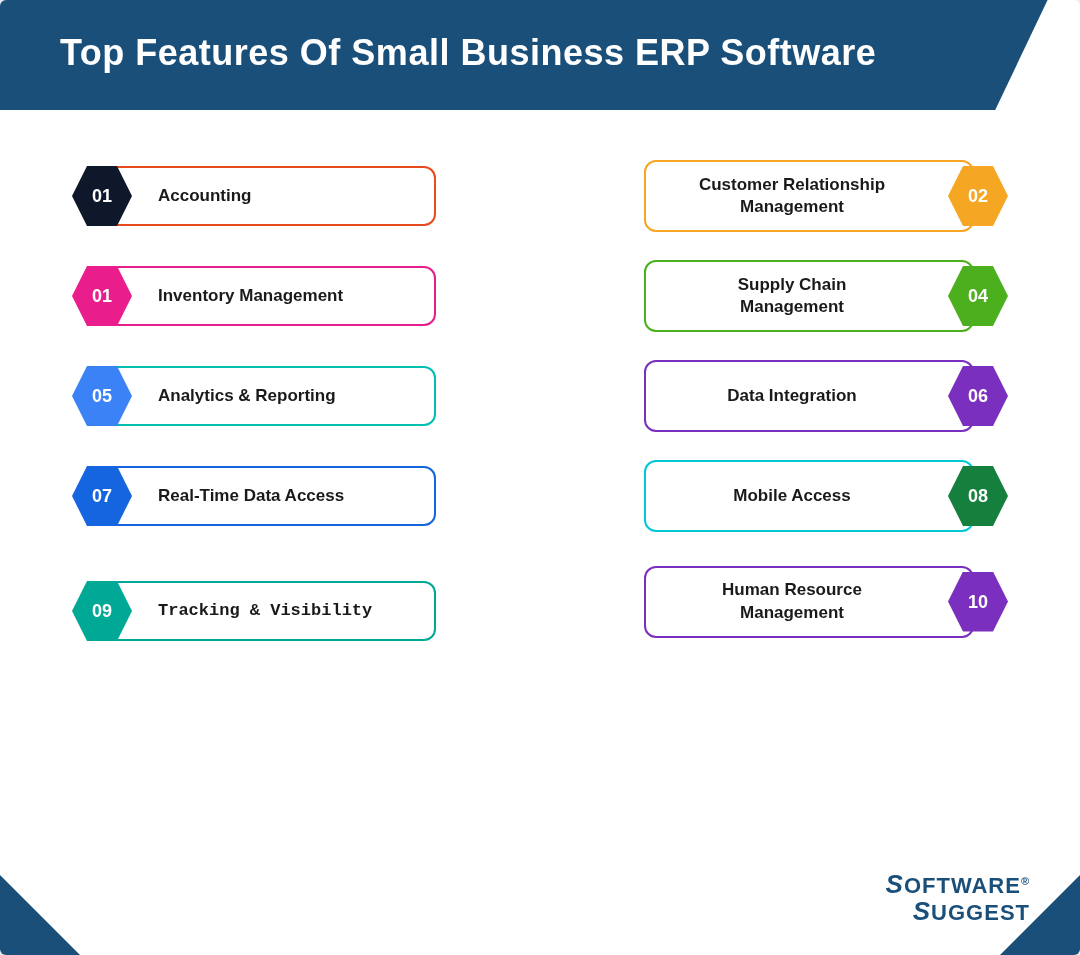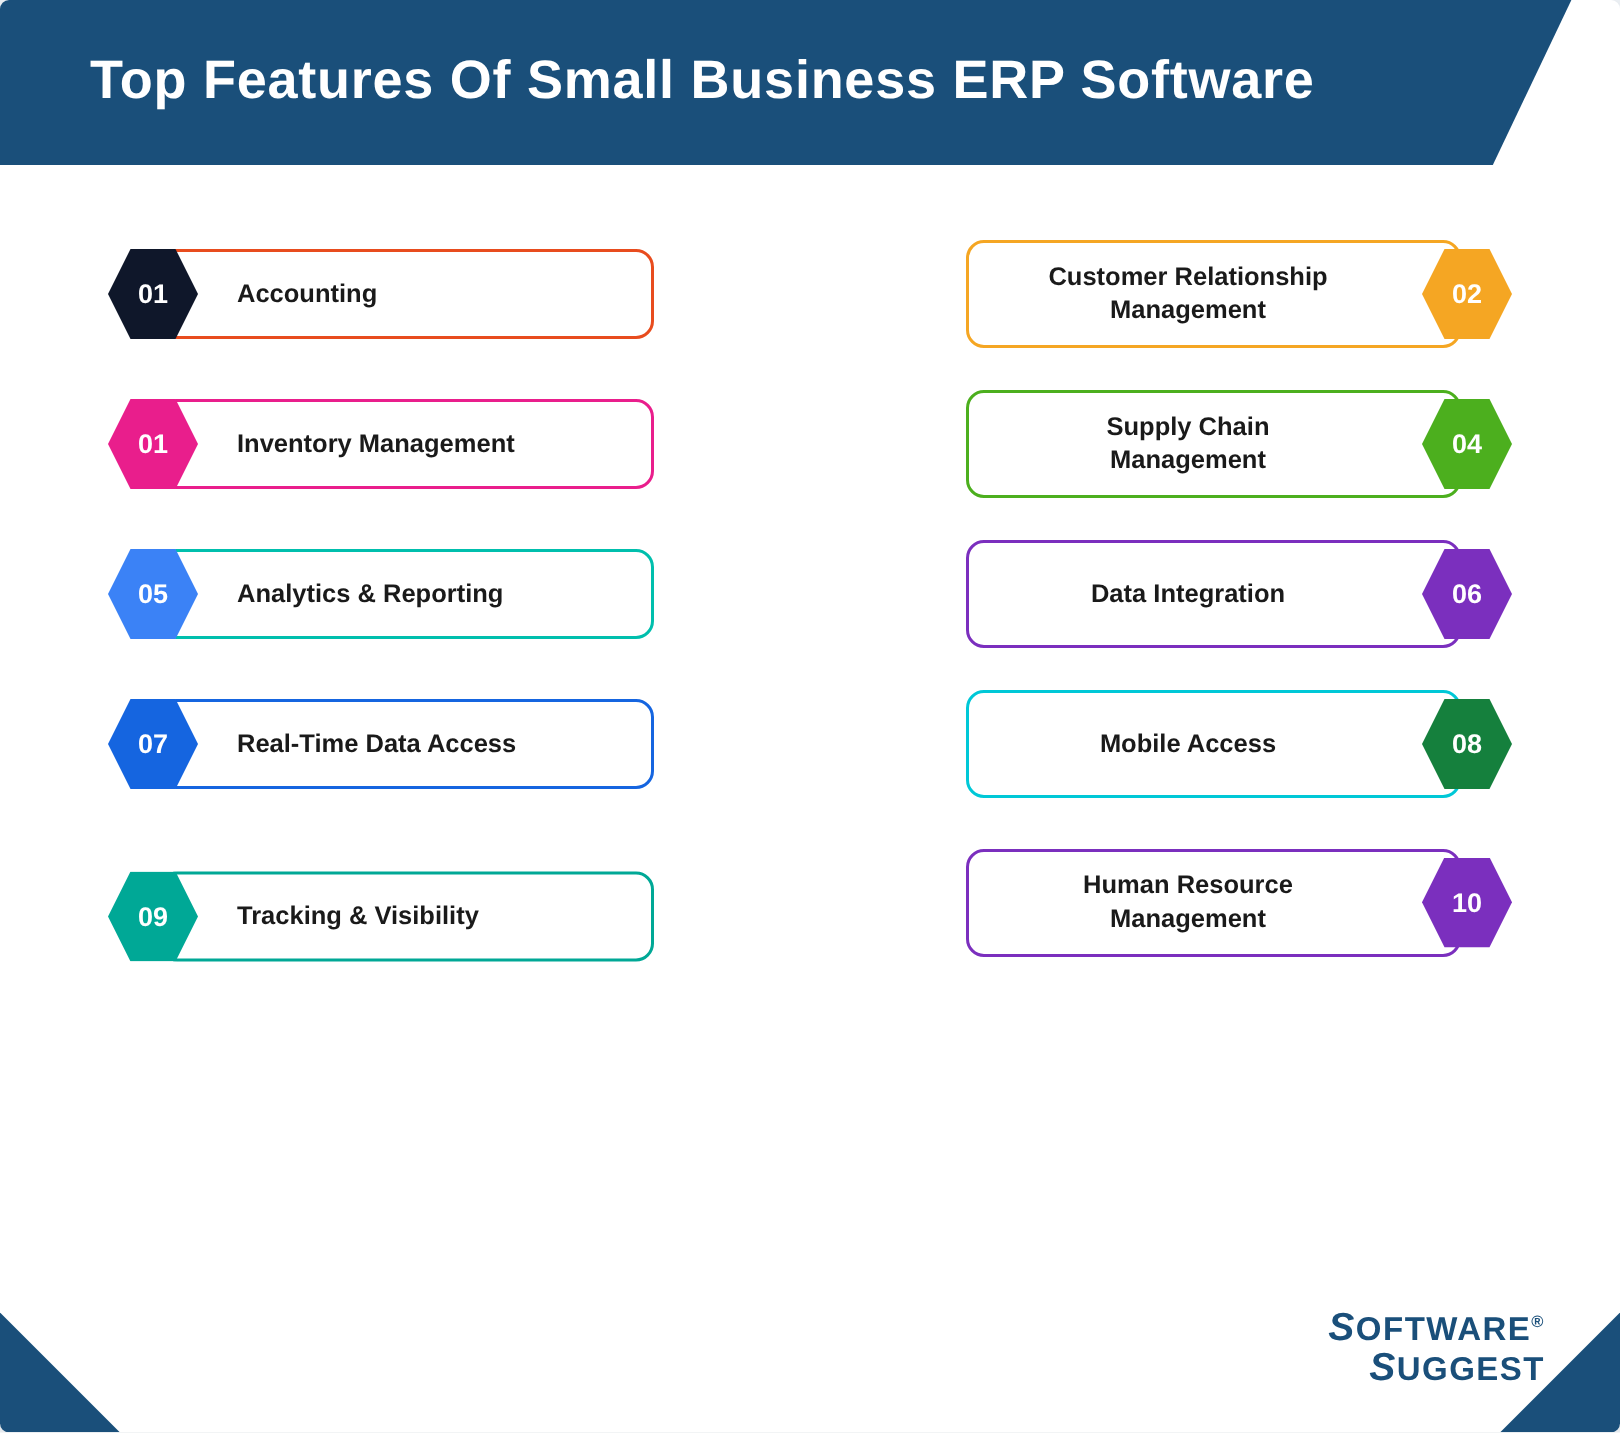--- a/index.html
+++ b/index.html
@@ -200,21 +200,21 @@
 
     
     .item-07 .feature-box { border-color: #1565e0; }
     .item-07 .badge-inner { background: #1565e0; }
 
     
     .item-08 .feature-box { border-color: #00c8d7; }
     .item-08 .badge-inner { background: #15803d; }
 
     
-    .item-09 .feature-box { border-color: #00a896; }
+    .item-09 .feature-box { border-color: #00a896; font-family: Liberation Mono, monospace; }
     .item-09 .badge-inner { background: #00a896; }
 
     
     .item-10 .feature-box { border-color: #7b2fbe; }
     .item-10 .badge-inner { background: #7b2fbe; }
 
     
     .feature-label {
       font-size: 17px;
       font-weight: 600;

